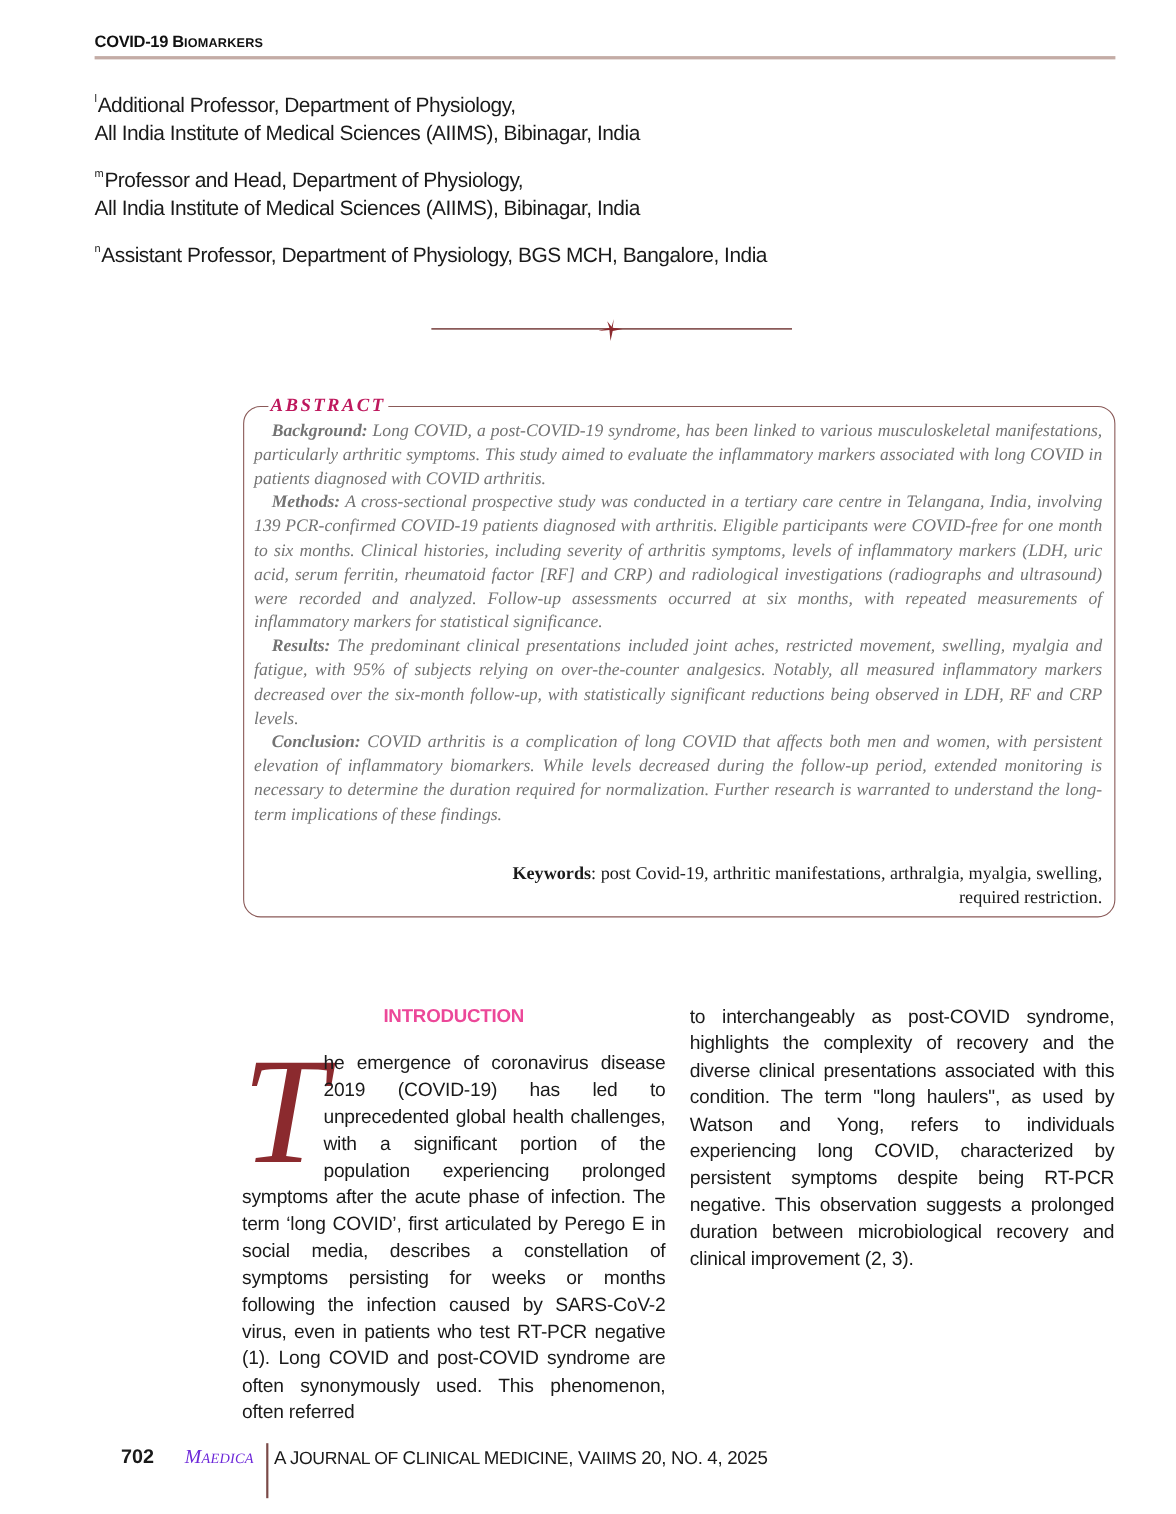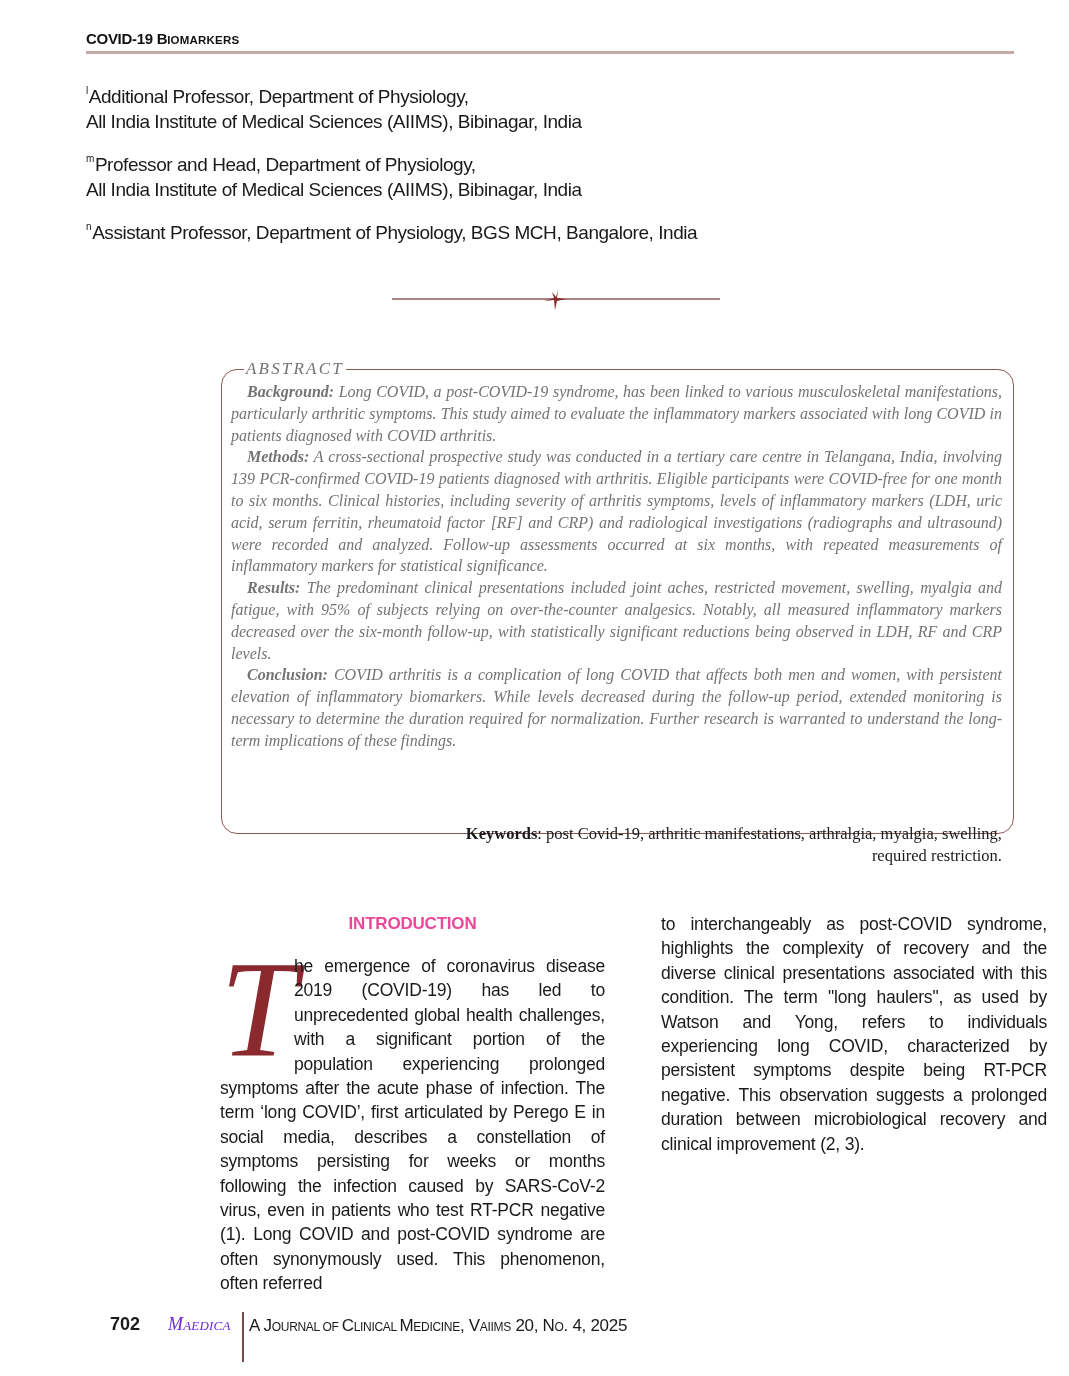--- a/index.html
+++ b/index.html
@@ -24,40 +24,40 @@
     .affil sup { font-size: 10px; vertical-align: 9px; margin-right: 1px; }
 
     .ornament { position: absolute; left: 392px; top: 286px; width: 328px; height: 26px; }
 
     .abstract-box {
       position: absolute; left: 221px; top: 369px; width: 793px; height: 465px;
       border: 1.5px solid #8a5a58; border-radius: 16px;
     }
     .abstract-title {
       position: absolute; left: 244px; top: 359px; background: #fff; padding: 0 2px;
-      font-family: "Liberation Serif", serif; font-style: italic; font-weight: normal;
-      font-size: 17px; letter-spacing: 2.2px; color: #737373;
+      font-family: "Liberation Serif", serif; font-style: italic; font-weight: bold;
+      font-size: 17px; letter-spacing: 2.2px; color: #be185d;
     }
     .abstract-body {
       position: absolute; left: 231px; top: 381px; width: 771px;
       font-family: "Liberation Serif", serif; font-style: italic; font-size: 16px;
       line-height: 21.8px; color: #737373; text-align: justify;
     }
     .abstract-body p { text-indent: 16px; }
     .abstract-body b { font-weight: bold; }
     .keywords {
       position: absolute; left: 231px; top: 783px; width: 771px; text-align: right;
-      font-family: "Liberation Serif", serif; font-size: 16.5px; line-height: 21.5px; color: #1a1a1a; margin-top: 40px;
+      font-family: "Liberation Serif", serif; font-size: 16.5px; line-height: 21.5px; color: #1a1a1a;
     }
     .keywords b { font-weight: bold; }
 
     .col { position: absolute; font-family: "Liberation Sans", sans-serif; font-size: 17.5px;
       line-height: 24.4px; color: #1a1a1a; text-align: justify; letter-spacing: -0.2px; }
     .col-left { left: 220px; top: 954px; width: 385px; }
-    .col-right { left: 661px; top: 912px; width: 386px; }
+    .col-right { left: 627px; top: 912px; width: 386px; }
     .section-heading {
       position: absolute; left: 220px; top: 914px; width: 385px; text-align: center;
       font-family: "Liberation Sans", sans-serif; font-weight: bold; font-size: 17px; color: #ec4899;
       letter-spacing: -0.2px;
     }
     .dropcap {
       float: left; font-family: "Liberation Serif", serif; font-style: italic;
       font-size: 138px; line-height: 104px; color: #8b2a2e; margin: 4px 8px 0 0; height: 110px;
       width: 66px;
     }
@@ -69,21 +69,21 @@
     .journal-name {
       position: absolute; left: 168px; top: 1314px; font-family: "Liberation Serif", serif;
       font-style: italic; font-size: 18px; color: #6d28d9; letter-spacing: 0.2px;
     }
     .journal-name .sc { font-size: 13px; }
     .footer-rule { position: absolute; left: 242px; top: 1312px; width: 1.5px; height: 50px; background: #7a4a48; }
     .journal-info {
       position: absolute; left: 249px; top: 1316px; font-family: "Liberation Sans", sans-serif;
       font-size: 17px; color: #1a1a1a; letter-spacing: -0.3px;
     }
-    .journal-info .sc { font-size: 12px; text-align: right; }
+    .journal-info .sc { font-size: 16px; text-align: right; }
   </style>
 </head>
 <body>
 
 <div class="running-head"><span>COVID-19 B</span><span class="sc">IOMARKERS</span></div>
 <div class="head-rule"></div>
 
 <div class="affils">
   <div class="affil">
     <sup>l</sup><span>Additional Professor, Department of Physiology,</span><br>

